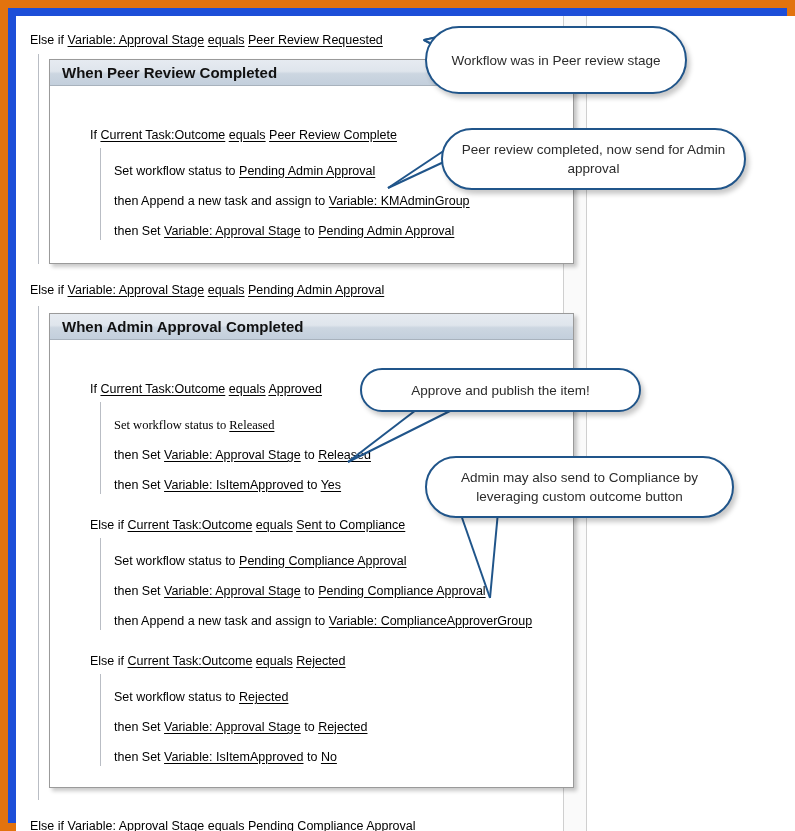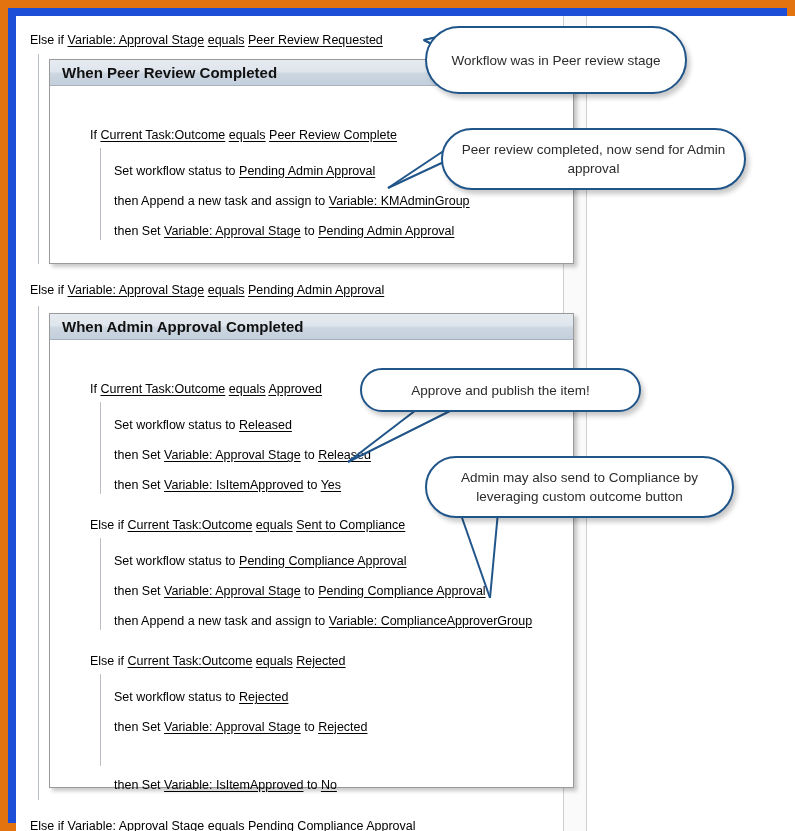--- a/index.html
+++ b/index.html
@@ -207,21 +207,21 @@
         <div class="step-header">When Admin Approval Completed</div>
         <div class="step-body">
 
           <div class="if-row" style="left:40px; top:41px;">
             <span class="plain">If</span>
             <span class="tok">Current Task:Outcome</span>
             <span class="tok">equals</span>
             <span class="tok">Approved</span>
           </div>
           <div class="indent-guide" style="left:50px; top:62px; height:92px;"></div>
-          <div class="act-row" style="left:64px; top:77px;">
+          <div class="act-row" style="left:64px; top:77px;font-family:Liberation Serif, serif;">
             <span class="plain">Set workflow status to</span>
             <span class="tok">Released</span>
           </div>
           <div class="act-row" style="left:64px; top:107px;">
             <span class="plain">then Set</span>
             <span class="tok">Variable: Approval Stage</span>
             <span class="plain">to</span>
             <span class="tok">Released</span>
           </div>
           <div class="act-row" style="left:64px; top:137px;">
@@ -263,21 +263,21 @@
           <div class="act-row" style="left:64px; top:349px;">
             <span class="plain">Set workflow status to</span>
             <span class="tok">Rejected</span>
           </div>
           <div class="act-row" style="left:64px; top:379px;">
             <span class="plain">then Set</span>
             <span class="tok">Variable: Approval Stage</span>
             <span class="plain">to</span>
             <span class="tok">Rejected</span>
           </div>
-          <div class="act-row" style="left:64px; top:409px;margin-top:28px;">
+          <div class="act-row" style="left:64px; top:409px;">
             <span class="plain">then Set</span>
             <span class="tok">Variable: IsItemApproved</span>
             <span class="plain">to</span>
             <span class="tok">No</span>
           </div>
         </div>
       </div>
 
       <div class="cond-line" style="left:14px; top:802px;">
         <span class="plain">Else if</span>

